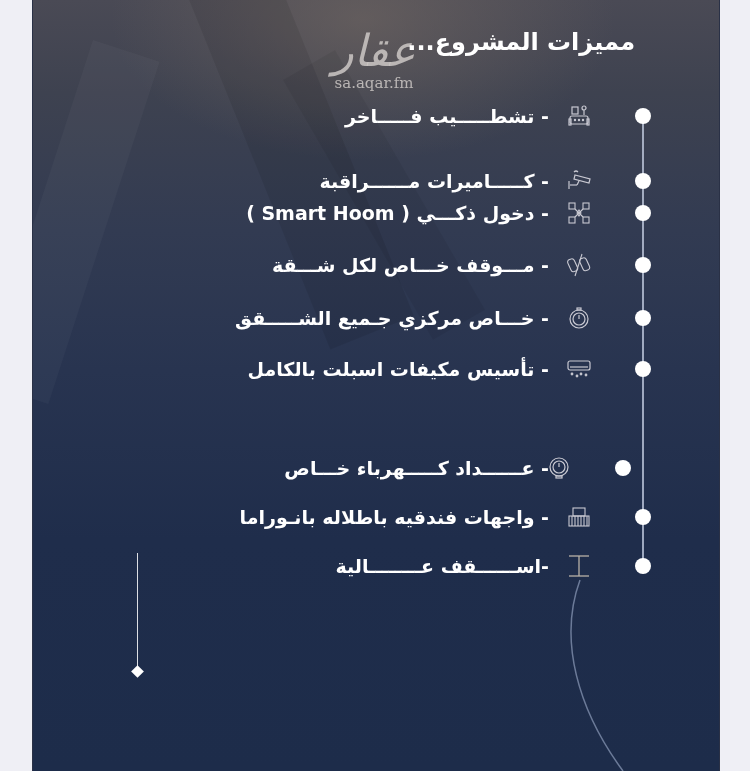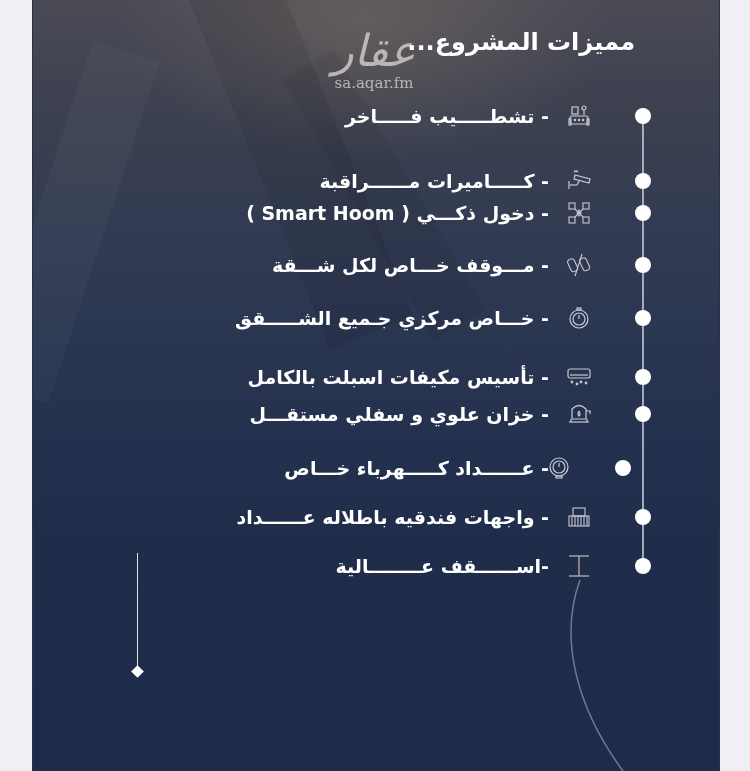--- a/index.html
+++ b/index.html
@@ -154,49 +154,35 @@
       <svg viewBox="0 0 26 26" fill="none" stroke="#c9c9d2" stroke-width="1.2">
           <circle cx="13" cy="14" r="9"></circle>
           <circle cx="13" cy="14" r="6"></circle>
           <rect x="11" y="3" width="4" height="2"></rect>
           <line x1="13" y1="14" x2="13" y2="10"></line>
         </svg>
     </div>
     <div class="flabel">- خـــاص مركزي جـميع الشـــــقق</div>
   </div>
 
-  <div class="feature" style="top:362px;margin-left:36px;">
+  <div class="feature" style="top:354px;margin-left:36px;">
     <div class="dot"></div>
     <div class="ficon">
       <svg viewBox="0 0 26 26" fill="none" stroke="#c9c9d2" stroke-width="1.2">
           <rect x="2" y="5" width="22" height="9" rx="2"></rect>
           <line x1="4" y1="11" x2="22" y2="11"></line>
           <circle cx="6" cy="18" r=".8"></circle>
           <circle cx="11" cy="20" r=".8"></circle>
           <circle cx="15" cy="18" r=".8"></circle>
           <circle cx="20" cy="19" r=".8"></circle>
         </svg>
     </div>
     <div class="flabel">- تأسيس مكيفات اسبلت بالكامل</div>
   </div>
 
-  <div class="feature" style="top:399px;">
-    <div class="dot"></div>
-    <div class="ficon">
-      <svg viewBox="0 0 26 26" fill="none" stroke="#c9c9d2" stroke-width="1.2">
-          <path d="M6 8 Q13 1 20 8 L20 18 L6 18 Z"></path>
-          <path d="M13 10 Q11 13 13 15 Q15 13 13 10"></path>
-          <path d="M20 10 L24 10 L24 13"></path>
-          <line x1="3" y1="21" x2="23" y2="21"></line>
-          <line x1="5" y1="18" x2="5" y2="21"></line>
-          <line x1="21" y1="18" x2="21" y2="21"></line>
-        </svg>
-    </div>
-    <div class="flabel">- خزان علوي و سفلي مستقـــل</div>
-  </div>
 
   <div class="feature" style="top:453px;padding-left:20px;">
     <div class="dot"></div>
     <div class="ficon">
       <svg viewBox="0 0 26 26" fill="none" stroke="#c9c9d2" stroke-width="1.2">
           <circle cx="13" cy="12" r="9"></circle>
           <circle cx="13" cy="12" r="6"></circle>
           <line x1="13" y1="12" x2="13" y2="8"></line>
           <rect x="10" y="21" width="6" height="2"></rect>
         </svg>
@@ -211,21 +197,21 @@
           <rect x="7" y="4" width="12" height="8"></rect>
           <rect x="3" y="12" width="20" height="10"></rect>
           <line x1="6" y1="12" x2="6" y2="22"></line>
           <line x1="9" y1="12" x2="9" y2="22"></line>
           <line x1="12" y1="12" x2="12" y2="22"></line>
           <line x1="15" y1="12" x2="15" y2="22"></line>
           <line x1="18" y1="12" x2="18" y2="22"></line>
           <line x1="21" y1="12" x2="21" y2="22"></line>
         </svg>
     </div>
-    <div class="flabel">- واجهات فندقيه باطلاله عــــــداد</div>
+    <div class="flabel">- واجهات فندقيه باطلاله بانـوراما</div>
   </div>
 
   <div class="feature" style="top:551px;">
     <div class="dot"></div>
     <div class="ficon">
       <svg viewBox="0 0 26 26" fill="none" stroke="#b8b2a8" stroke-width="1.3">
           <line x1="3" y1="3" x2="23" y2="3"></line>
           <line x1="3" y1="23" x2="23" y2="23"></line>
           <line x1="13" y1="3" x2="13" y2="23"></line>
         </svg>

